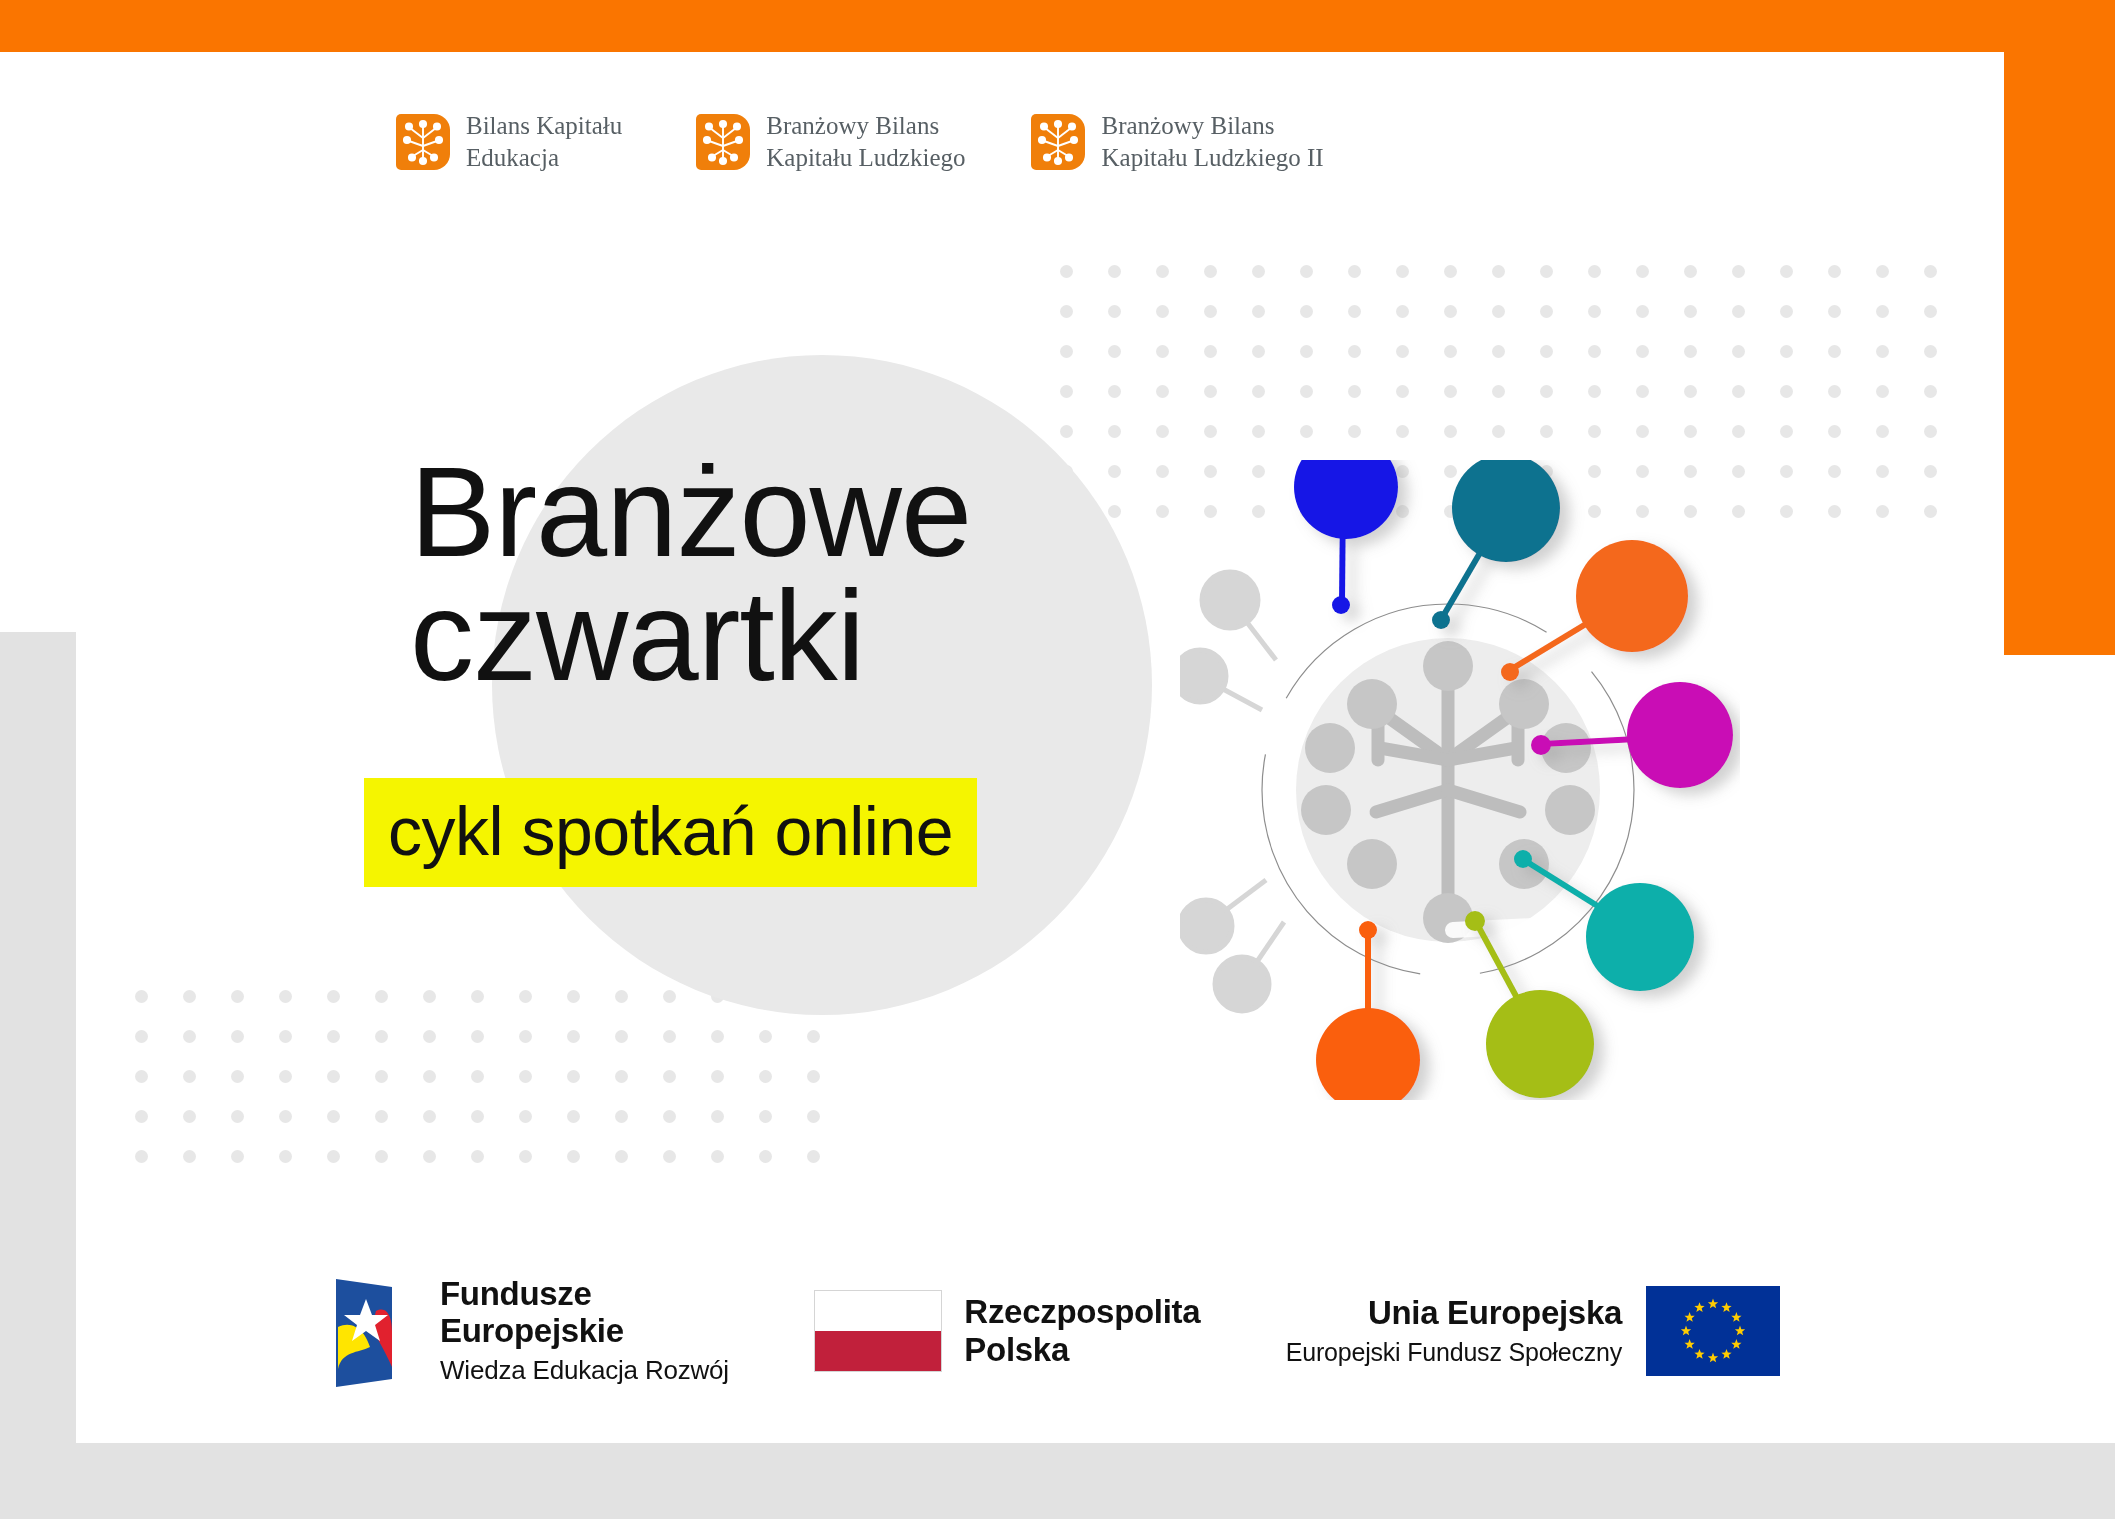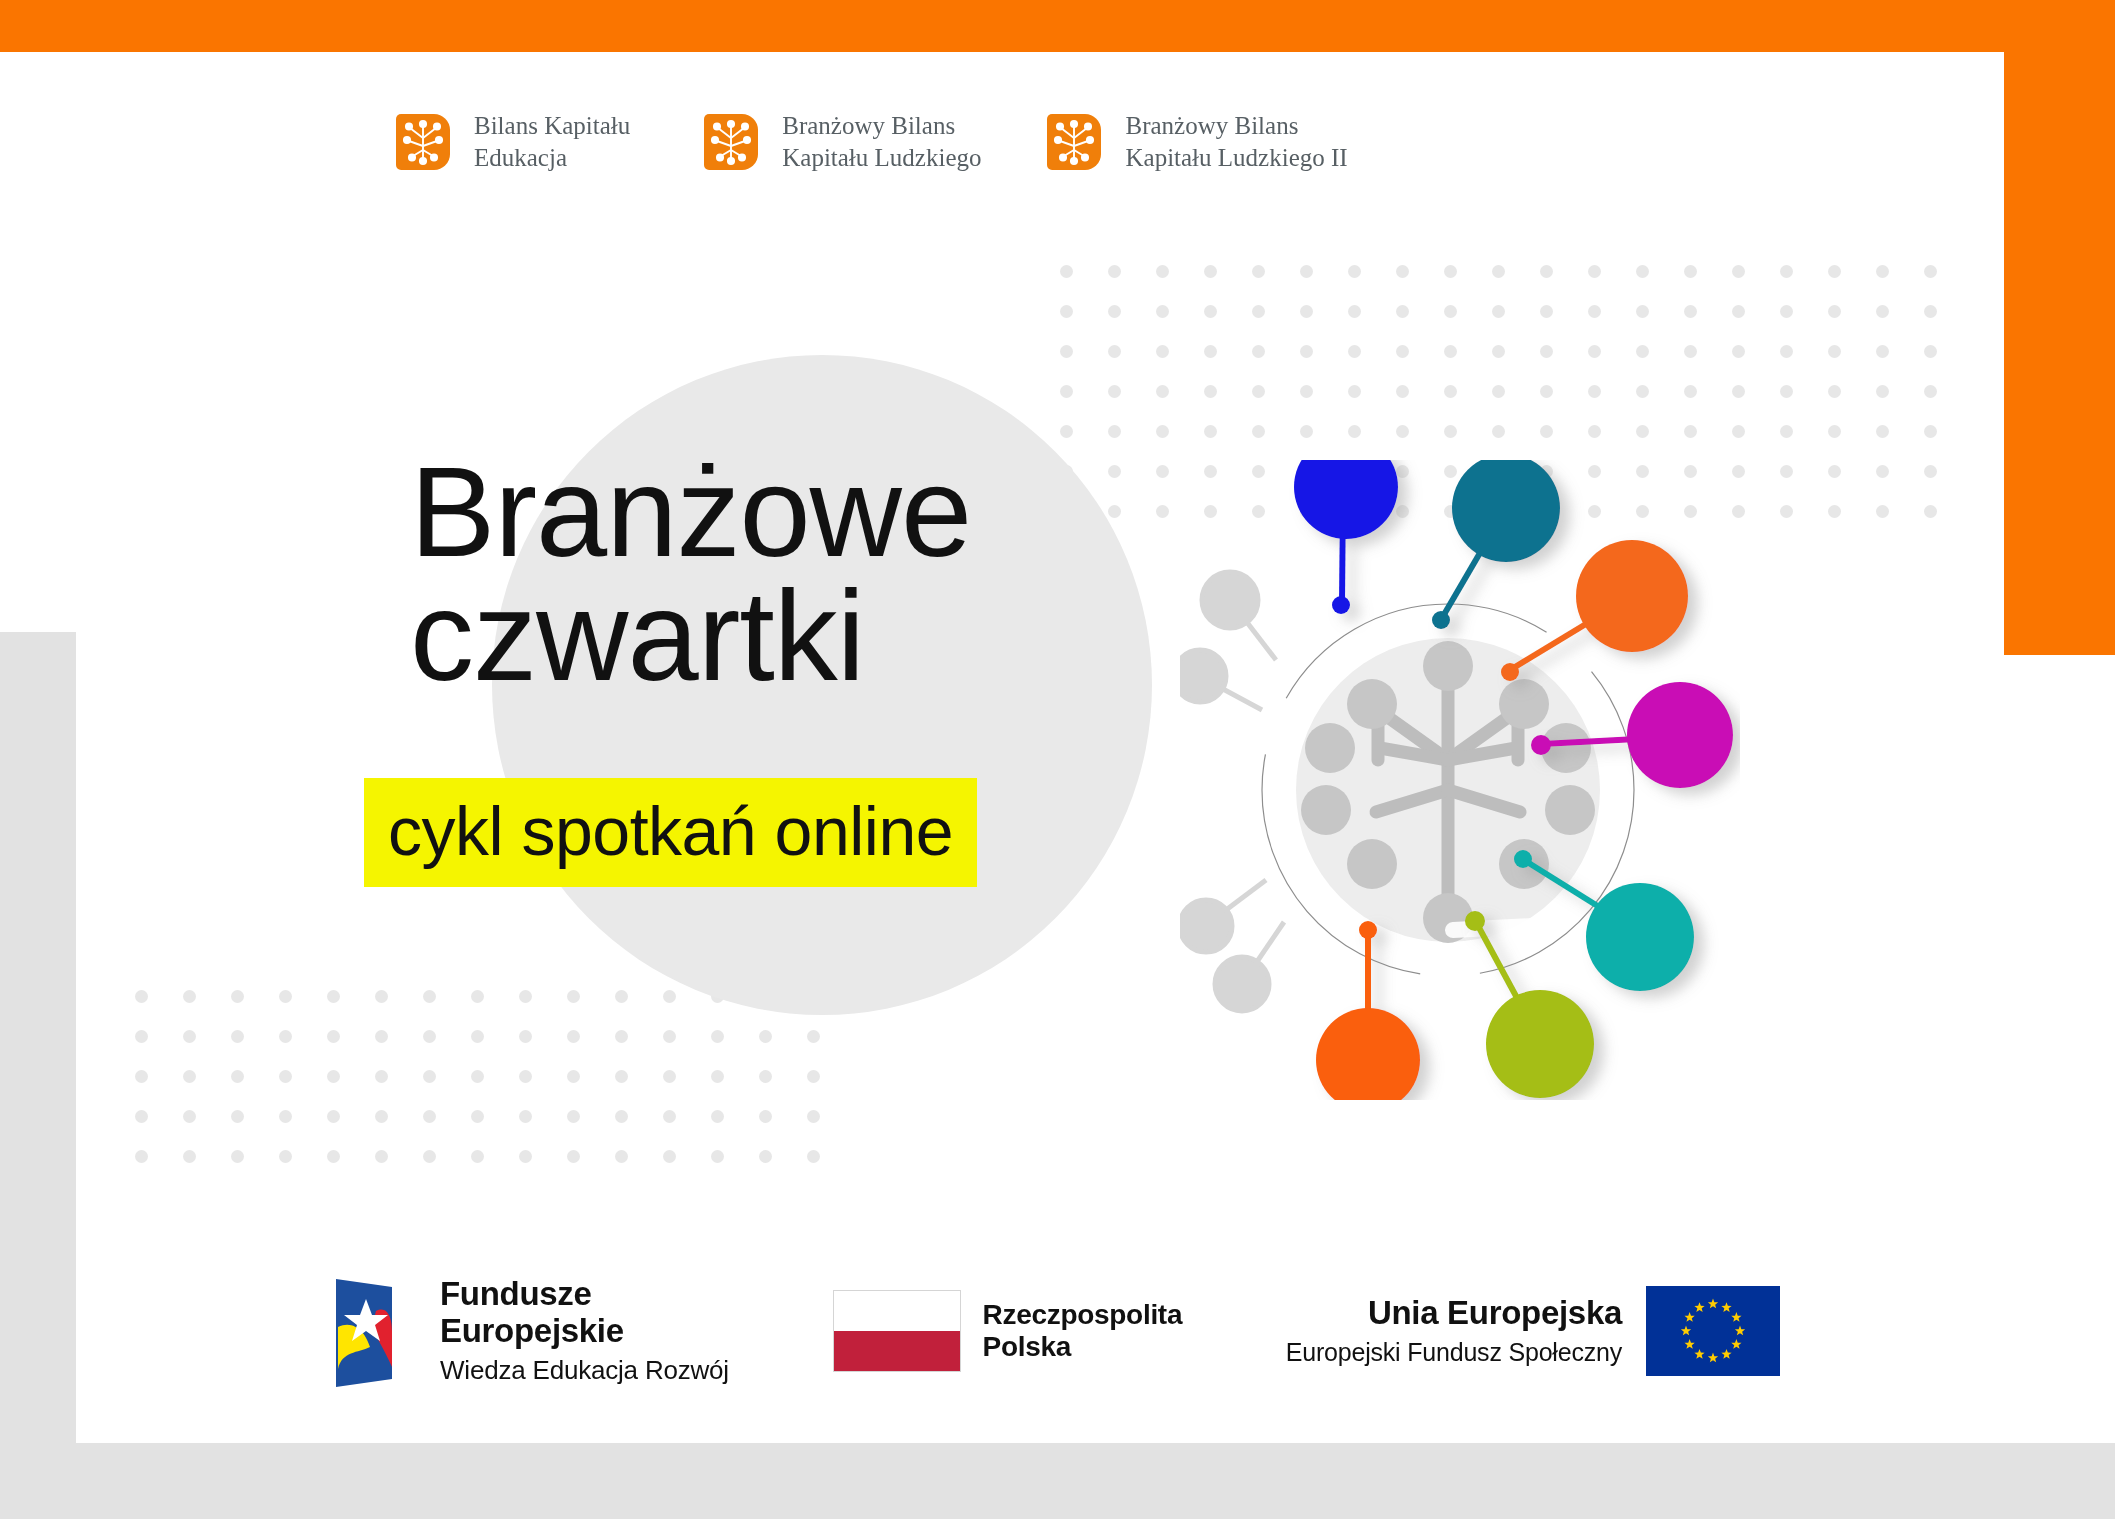--- a/index.html
+++ b/index.html
@@ -104,21 +104,21 @@
     font-size: 26px;
     color: #60676B;
     margin-top: 9px;
     margin-left: 74px;
     letter-spacing: 0.3px;
   }
 
   .bkl {
     display: flex;
     align-items: center;
-    gap: 24px;
+    gap: 16px;
   }
   .bkl-mark {
     width: 54px; height: 56px;
     background: #F07F0A;
     border-radius: 5px 16px 16px 5px;
     flex: 0 0 auto;
     position: relative;
   }
   .bkl-label {
     font-family: "Liberation Serif", serif;
@@ -201,21 +201,21 @@
     width: 128px; height: 82px;
     border: 1px solid #D5D5D5;
     flex: 0 0 auto;
   }
   .pl-flag .wh { height: 50%; background: #fff; }
   .pl-flag .rd { height: 50%; background: #C1203B; }
   .pl-text {
     margin-left: 22px;
     font-family: "Liberation Sans", sans-serif;
     font-weight: bold;
-    font-size: 28px;
+    font-size: 33px;
     line-height: 1.14;
     color: #111;
     letter-spacing: -0.3px;
   }
 
   
   .ue-text { text-align: right; margin-right: 24px; }
   .ue-t1 {
     font-family: "Liberation Sans", sans-serif;
     font-weight: bold;

